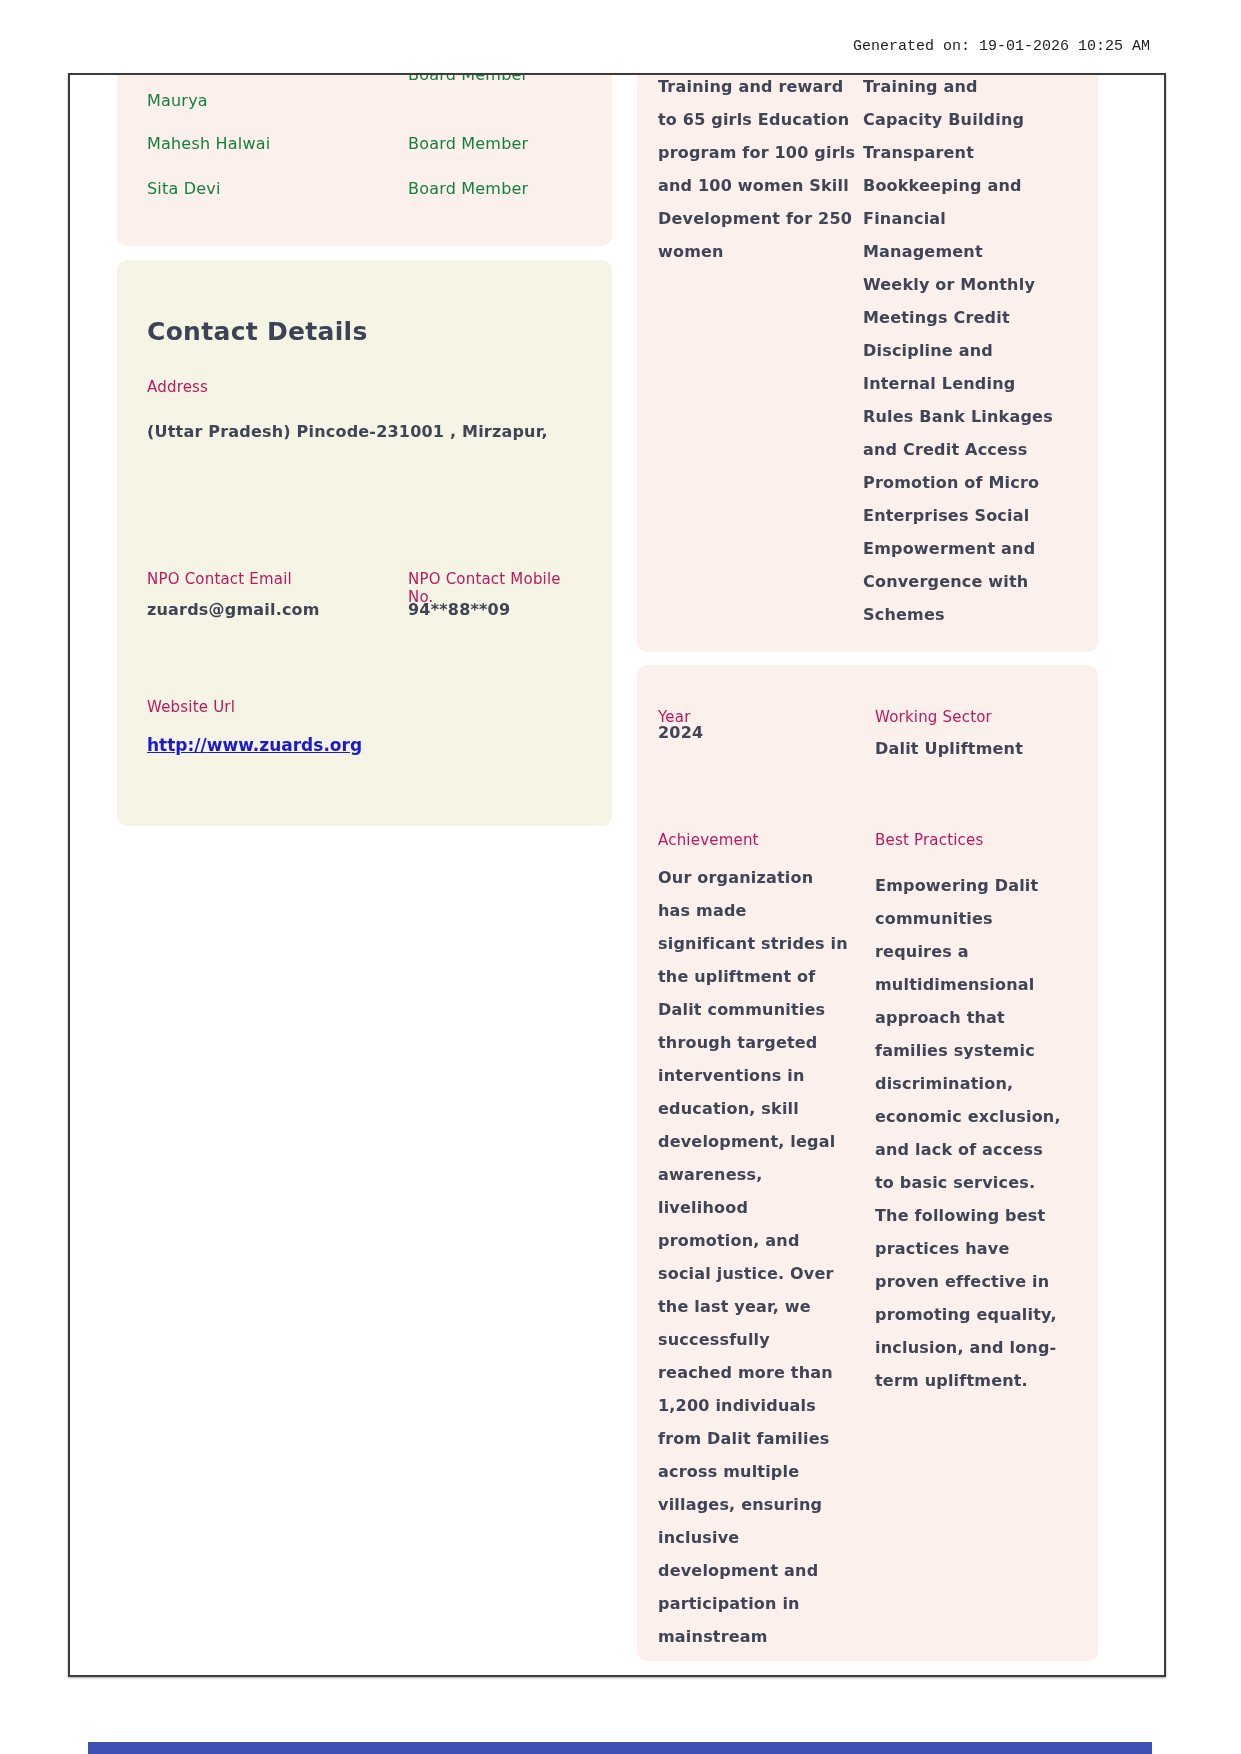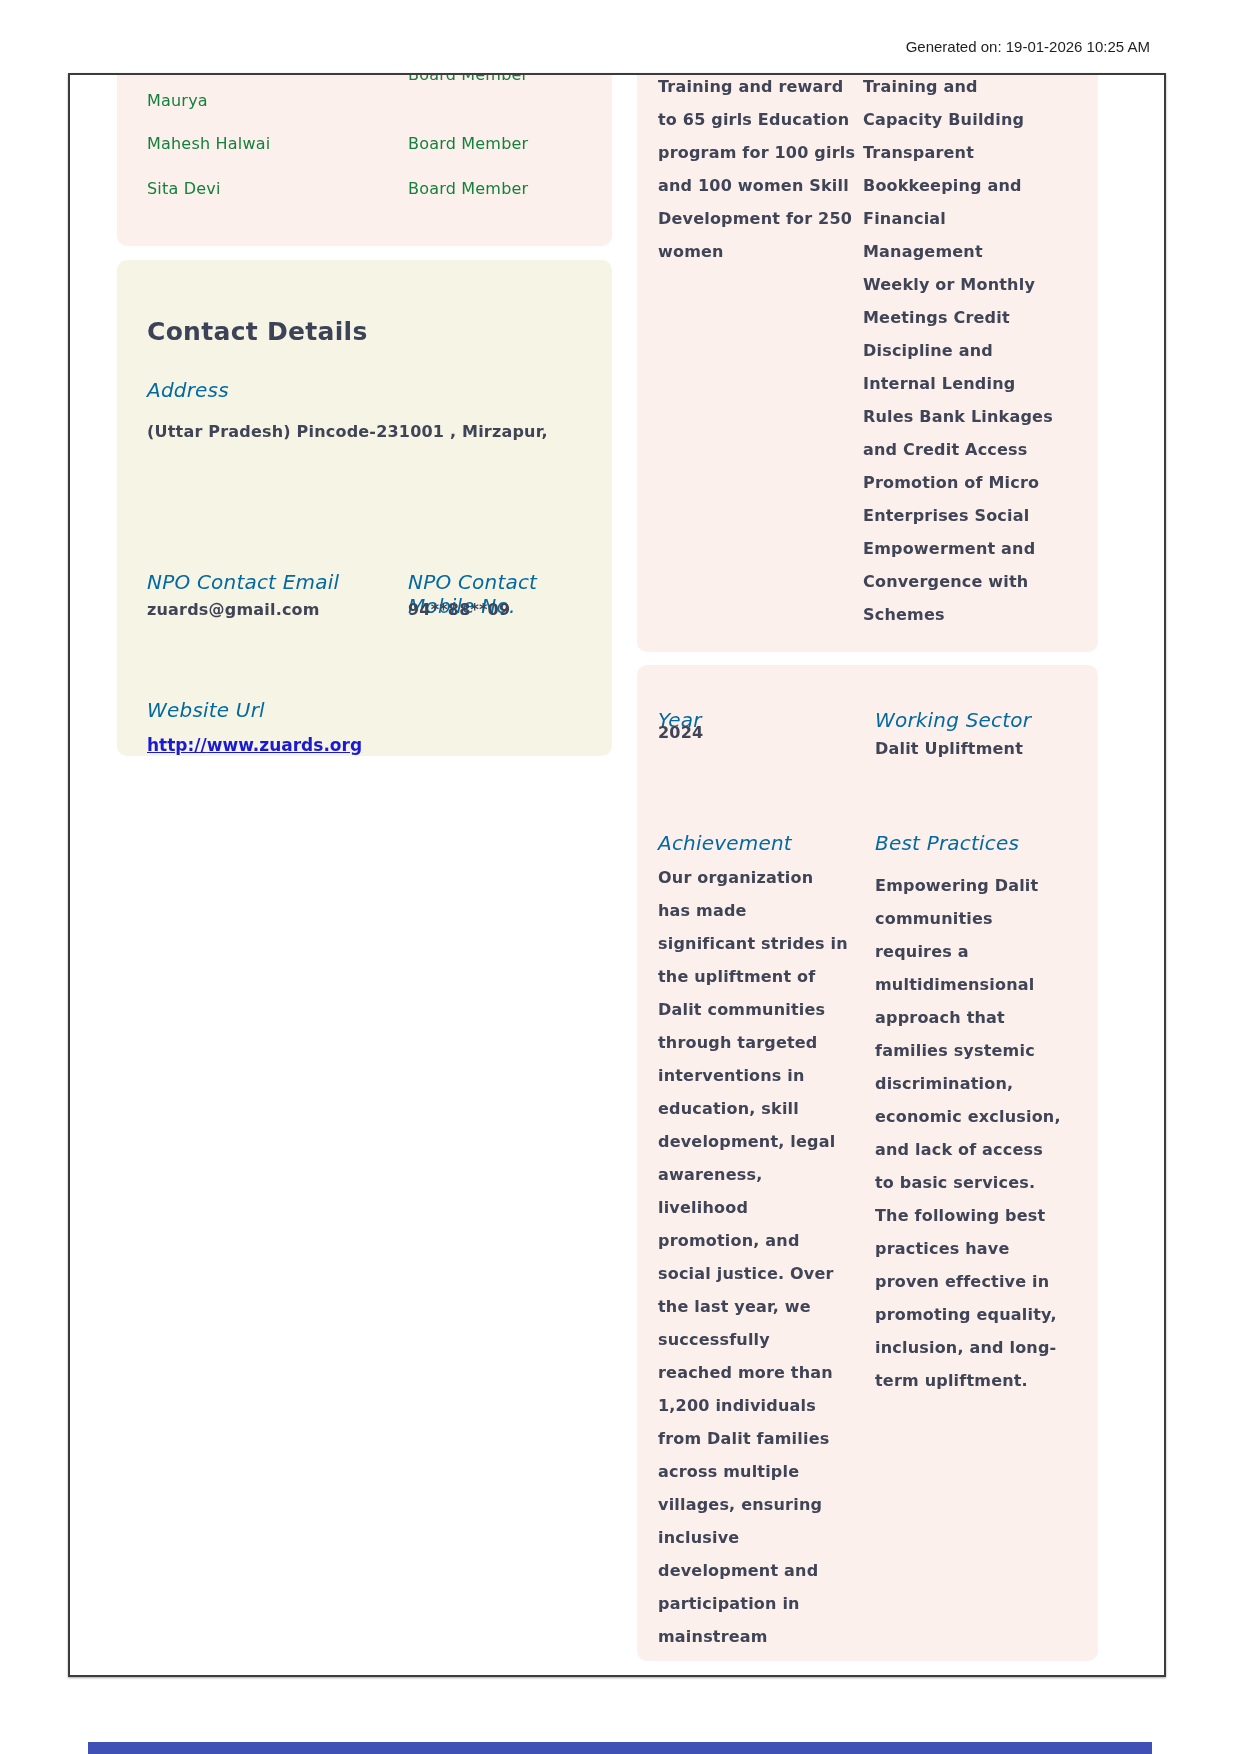--- a/index.html
+++ b/index.html
@@ -2,21 +2,21 @@
 <html><head>
 <meta charset="utf-8">
 <style>
   html,body{margin:0;padding:0;}
   body{
     width:1241px;height:1754px;position:relative;background:#ffffff;
     font-family:"DejaVu Sans",sans-serif;overflow:hidden;
   }
   .generated{
     position:absolute;top:38px;right:91px;
-    font-family:Liberation Sans, sans-serif;font-size:15px;color:#1f1f1f;
+    font-family:Liberation Mono, monospace;font-size:15px;color:#1f1f1f;
   }
   .sheet{
     position:absolute;left:68px;top:73px;width:1098px;height:1604px;
     border:2px solid #3c3c3c;box-sizing:border-box;background:#ffffff;
     overflow:hidden;box-shadow:0 1px 2px rgba(0,0,0,.35);
   }
   .panel,.card{position:absolute;border-radius:10px;}
   .pinkbg{background:#fcf0ec;}
   .creambg{background:#f6f4e5;}
 
@@ -24,24 +24,24 @@
   .board{left:47px;top:-16px;width:495px;height:187px;}
   .brow{position:absolute;left:30px;width:445px;height:26px;}
   .brow:nth-child(1){top:32px;}
   .brow:nth-child(2){top:75px;}
   .brow:nth-child(3){top:120px;}
   .bname,.brole{font-size:16px;color:#15803d;letter-spacing:.2px;}
   .brole{position:absolute;left:261px;top:0;}
   .brow:nth-child(1) .brole{top:-26px;}
 
   
-  .contact{left:47px;top:185px;width:495px;height:496px;}
+  .contact{left:47px;top:185px;width:495px;height:566px;}
   .contact .inner{position:absolute;left:30px;top:0;width:435px;}
   .c-title{position:absolute;top:36px;font-size:25px;font-weight:700;color:#3d4357;letter-spacing:.3px;}
-  .label{font-size:20px;color:#0369a1;letter-spacing:.2px;font-style:italic;}
+  .label{font-size:15px;color:#be185d;letter-spacing:.2px;}
   .value{font-size:16px;font-weight:700;color:#3f4456;letter-spacing:.2px;}
   .addr-label{position:absolute;top:118px;}
   .addr-lines{position:absolute;top:156px;}
   .addr-lines .ln{line-height:31px;white-space:nowrap;}
   .email-label{position:absolute;top:310px;left:0;}
   .email-value{position:absolute;top:340px;left:0;}
   .mobile-label{position:absolute;top:310px;left:261px;}
   .mobile-value{position:absolute;top:340px;left:261px;}
   .web-label{position:absolute;top:438px;}
   .web-link{position:absolute;top:469px;display:block;text-decoration:none;}

